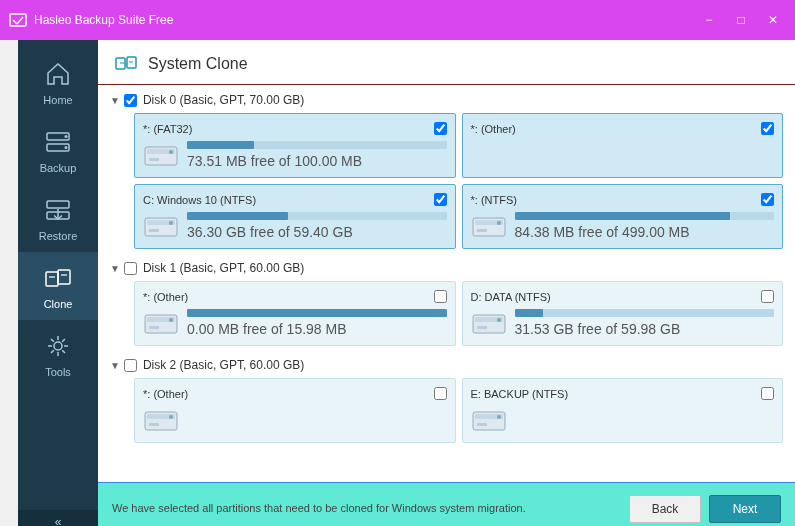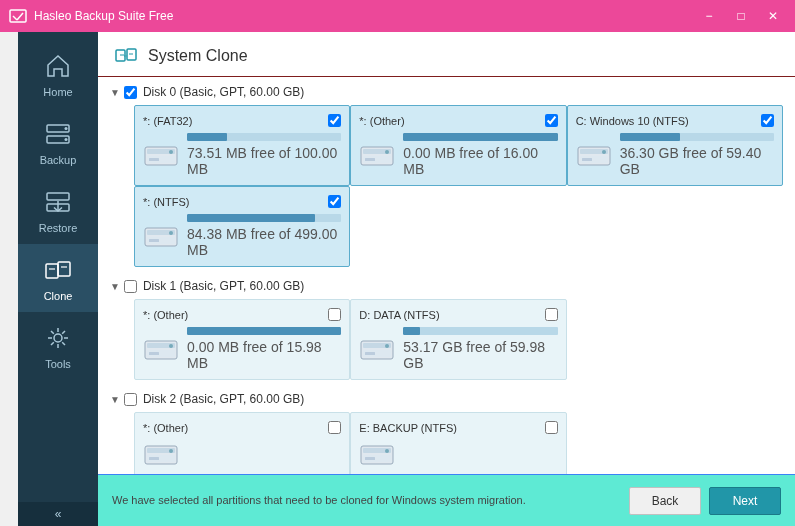--- a/index.html
+++ b/index.html
@@ -9,23 +9,23 @@
       font-family: 'Segoe UI', Arial, sans-serif;
       font-size: 12px;
       background: #f0f0f0;
       overflow: hidden;
     }
 
     
     .title-bar {
       display: flex;
       align-items: center;
-      background: #ec4899;
+      background: #d946ef;
       color: white;
-      height: 32px;
+      height: 40px;
       padding: 0 8px;
       user-select: none;
     }
     .title-bar-icon {
       width: 20px;
       height: 20px;
       margin-right: 6px;
       display: flex;
       align-items: center;
       justify-content: center;
@@ -168,22 +168,22 @@
       margin-right: 6px;
       cursor: pointer;
     }
     .disk-header .disk-label {
       font-weight: 500;
     }
 
     
     .partition-grid {
       display: grid;
-      grid-template-columns: 1fr 1fr 1fr;
-      gap: 0;
+      grid-template-columns: 1fr 1fr;
+      gap: 6px;
       padding-left: 24px;
     }
     .partition-card {
       border: 1px solid #c8e0e8;
       background: #e8f4f8;
       border-radius: 2px;
       padding: 8px;
       display: flex;
       flex-direction: column;
     }
@@ -366,21 +366,21 @@
         </svg>
       </div>
       <span class="page-header-title">System Clone</span>
     </div>
 
     <div class="scroll-content" id="disk-list-container">
     <div class="disk-section">
           <div class="disk-header">
             <span class="expand-arrow">▼</span>
             <input type="checkbox" class="disk-checkbox" checked="" style="">
-            <span class="disk-label">Disk 0 (Basic, GPT, 60.00 GB)</span>
+            <span class="disk-label">Disk 0 (Basic, GPT, 70.00 GB)</span>
           </div>
           <div class="partition-grid">
             <div class="partition-card checked">
               <div class="partition-card-header">
                 <span class="partition-name">*: (FAT32)</span>
                 <input type="checkbox" class="partition-checkbox" checked="" style="">
               </div>
               <div class="partition-body">
                 <div class="drive-icon"><svg width="36" height="28" viewBox="0 0 36 28" fill="none">
         <rect x="2" y="6" width="32" height="18" rx="2" fill="#e0e8ef" stroke="#9ab" stroke-width="1"></rect>
@@ -394,35 +394,20 @@
                     <div class="usage-bar-fill" style="width: 26%;"></div>
                   </div>
                   <div class="free-space-text">73.51 MB free of 100.00 MB</div>
                 </div>
               </div>
             </div>
             <div class="partition-card checked">
               <div class="partition-card-header">
                 <span class="partition-name">*: (Other)</span>
                 <input type="checkbox" class="partition-checkbox" checked="" style="">
-              </div>
-              <div class="partition-body">
-                <div class="drive-icon"><svg width="36" height="28" viewBox="0 0 36 28" fill="none">
-        <rect x="2" y="6" width="32" height="18" rx="2" fill="#e0e8ef" stroke="#9ab" stroke-width="1"></rect>
-        <rect x="4" y="8" width="28" height="5" rx="1" fill="#c5d8e5"></rect>
-        <rect x="4" y="15" width="28" height="7" rx="1" fill="#dde8f0"></rect>
-        <circle cx="28" cy="11" r="2" fill="#7ab"></circle>
-        <rect x="6" y="17" width="10" height="3" rx="0.5" fill="#bcd"></rect>
-      </svg></div>
-                <div class="partition-info">
-                  <div class="usage-bar-bg">
-                    <div class="usage-bar-fill" style="width: 100%;"></div>
-                  </div>
-                  <div class="free-space-text">0.00 MB free of 16.00 MB</div>
-                </div>
               </div>
             </div>
             <div class="partition-card checked">
               <div class="partition-card-header">
                 <span class="partition-name">C: Windows 10 (NTFS)</span>
                 <input type="checkbox" class="partition-checkbox" checked="" style="">
               </div>
               <div class="partition-body">
                 <div class="drive-icon"><svg width="36" height="28" viewBox="0 0 36 28" fill="none">
         <rect x="2" y="6" width="32" height="18" rx="2" fill="#e0e8ef" stroke="#9ab" stroke-width="1"></rect>
@@ -500,21 +485,21 @@
         <rect x="2" y="6" width="32" height="18" rx="2" fill="#e0e8ef" stroke="#9ab" stroke-width="1"></rect>
         <rect x="4" y="8" width="28" height="5" rx="1" fill="#c5d8e5"></rect>
         <rect x="4" y="15" width="28" height="7" rx="1" fill="#dde8f0"></rect>
         <circle cx="28" cy="11" r="2" fill="#7ab"></circle>
         <rect x="6" y="17" width="10" height="3" rx="0.5" fill="#bcd"></rect>
       </svg></div>
                 <div class="partition-info">
                   <div class="usage-bar-bg">
                     <div class="usage-bar-fill" style="width: 11%;"></div>
                   </div>
-                  <div class="free-space-text">53.17 GB free of 59.98 GB</div>
+                  <div class="free-space-text">31.53 GB free of 59.98 GB</div>
                 </div>
               </div>
             </div>
           </div>
         </div>
         <div class="disk-section">
           <div class="disk-header">
             <span class="expand-arrow">▼</span>
             <input type="checkbox" class="disk-checkbox" style="">
             <span class="disk-label">Disk 2 (Basic, GPT, 60.00 GB)</span>

